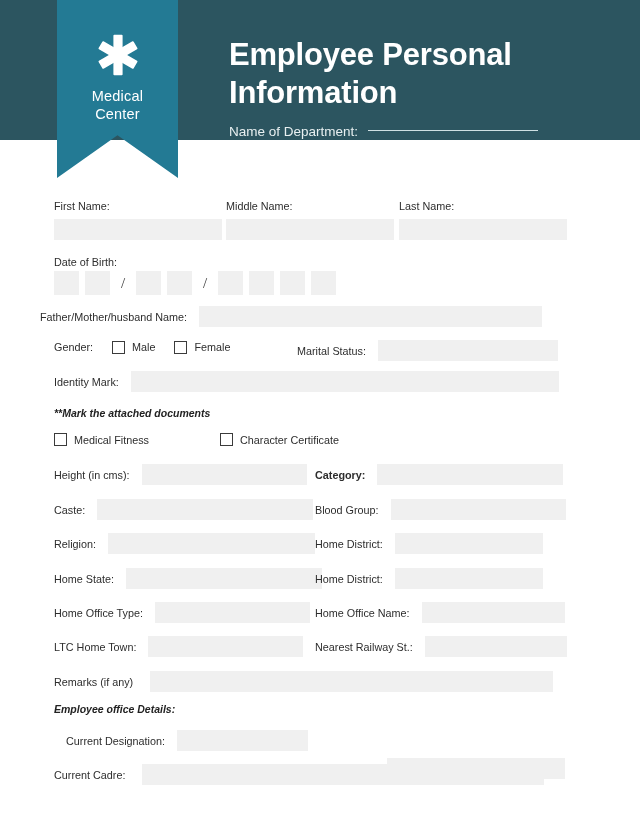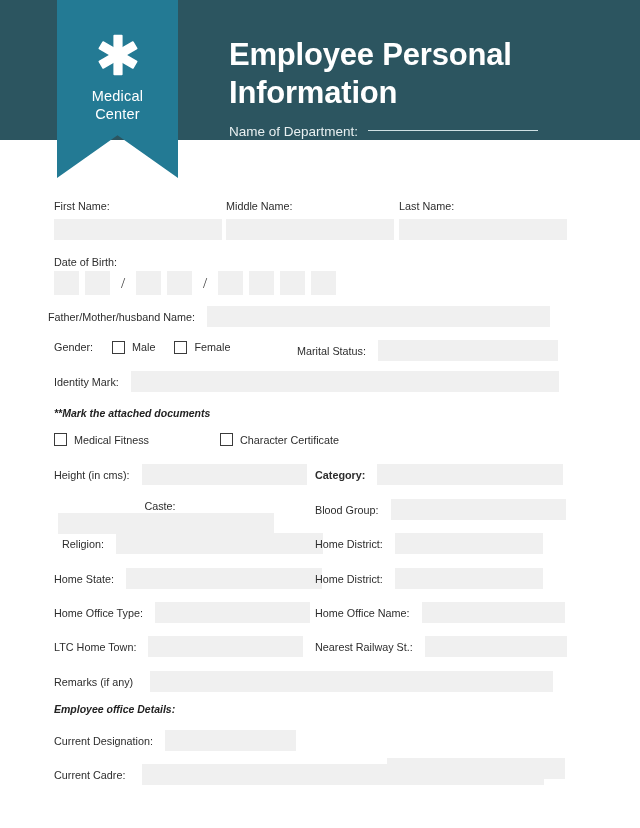--- a/index.html
+++ b/index.html
@@ -170,21 +170,21 @@
       <span class="dob-slash">/</span>
       <span class="dob-cell"></span>
       <span class="dob-cell"></span>
       <span class="dob-slash">/</span>
       <span class="dob-cell"></span>
       <span class="dob-cell"></span>
       <span class="dob-cell"></span>
       <span class="dob-cell"></span>
     </div>
 
-    <div class="inline" style="left:48px; top:146px;">
+    <div class="inline" style="left:40px; top:146px;">
       <span class="lbl">Father/Mother/husband Name:</span>
       <span class="box" style="width:343px; margin-left:4px;"></span>
     </div>
 
     <div class="inline" style="left:54px; top:180px;">
       <span class="lbl">Gender:</span>
       <span class="cb" style="margin-left:11px;"></span>
       <span class="cb-label">Male</span>
       <span class="cb" style="margin-left:19px;"></span>
       <span class="cb-label">Female</span>
@@ -212,30 +212,30 @@
 
     <div class="inline" style="left:54px; top:304px;">
       <span class="lbl">Height (in cms):</span>
       <span class="box" style="width:165px; margin-left:4px;"></span>
     </div>
     <div class="inline" style="left:315px; top:304px;font-weight:bold;">
       <span class="lbl">Category:</span>
       <span class="box" style="width:186px; margin-left:4px;"></span>
     </div>
 
-    <div class="inline" style="left:54px; top:339px;flex-direction:column;">
+    <div class="inline" style="left:54px; top:339px;">
       <span class="lbl">Caste:</span>
       <span class="box" style="width:216px; margin-left:4px;"></span>
     </div>
     <div class="inline" style="left:315px; top:339px;">
       <span class="lbl">Blood Group:</span>
       <span class="box" style="width:175px; margin-left:4px;"></span>
     </div>
 
-    <div class="inline" style="left:62px; top:373px;">
+    <div class="inline" style="left:54px; top:373px;">
       <span class="lbl">Religion:</span>
       <span class="box" style="width:207px; margin-left:4px;"></span>
     </div>
     <div class="inline" style="left:315px; top:373px;">
       <span class="lbl">Home District:</span>
       <span class="box" style="width:148px; margin-left:4px;"></span>
     </div>
 
     <div class="inline" style="left:54px; top:408px;">
       <span class="lbl">Home State:</span>
@@ -264,21 +264,21 @@
       <span class="box" style="width:142px; margin-left:4px;"></span>
     </div>
 
     <div class="inline" style="left:54px; top:511px;">
       <span class="lbl">Remarks (if any)</span>
       <span class="box" style="width:403px; margin-left:9px;"></span>
     </div>
 
     <div class="section-note" style="left:54px; top:543px;">Employee office Details:</div>
 
-    <div class="inline" style="left:54px; top:570px;">
+    <div class="inline" style="left:66px; top:570px;">
       <span class="lbl">Current Designation:</span>
       <span class="box" style="width:131px; margin-left:4px;"></span>
     </div>
     <div class="inline" style="left:305px; top:598px;">
       <span class="lbl">Current Office:</span>
       <span class="box" style="width:178px; margin-left:4px;"></span>
     </div>
 
     <div class="inline" style="left:54px; top:604px;">
       <span class="lbl">Current Cadre:</span>

